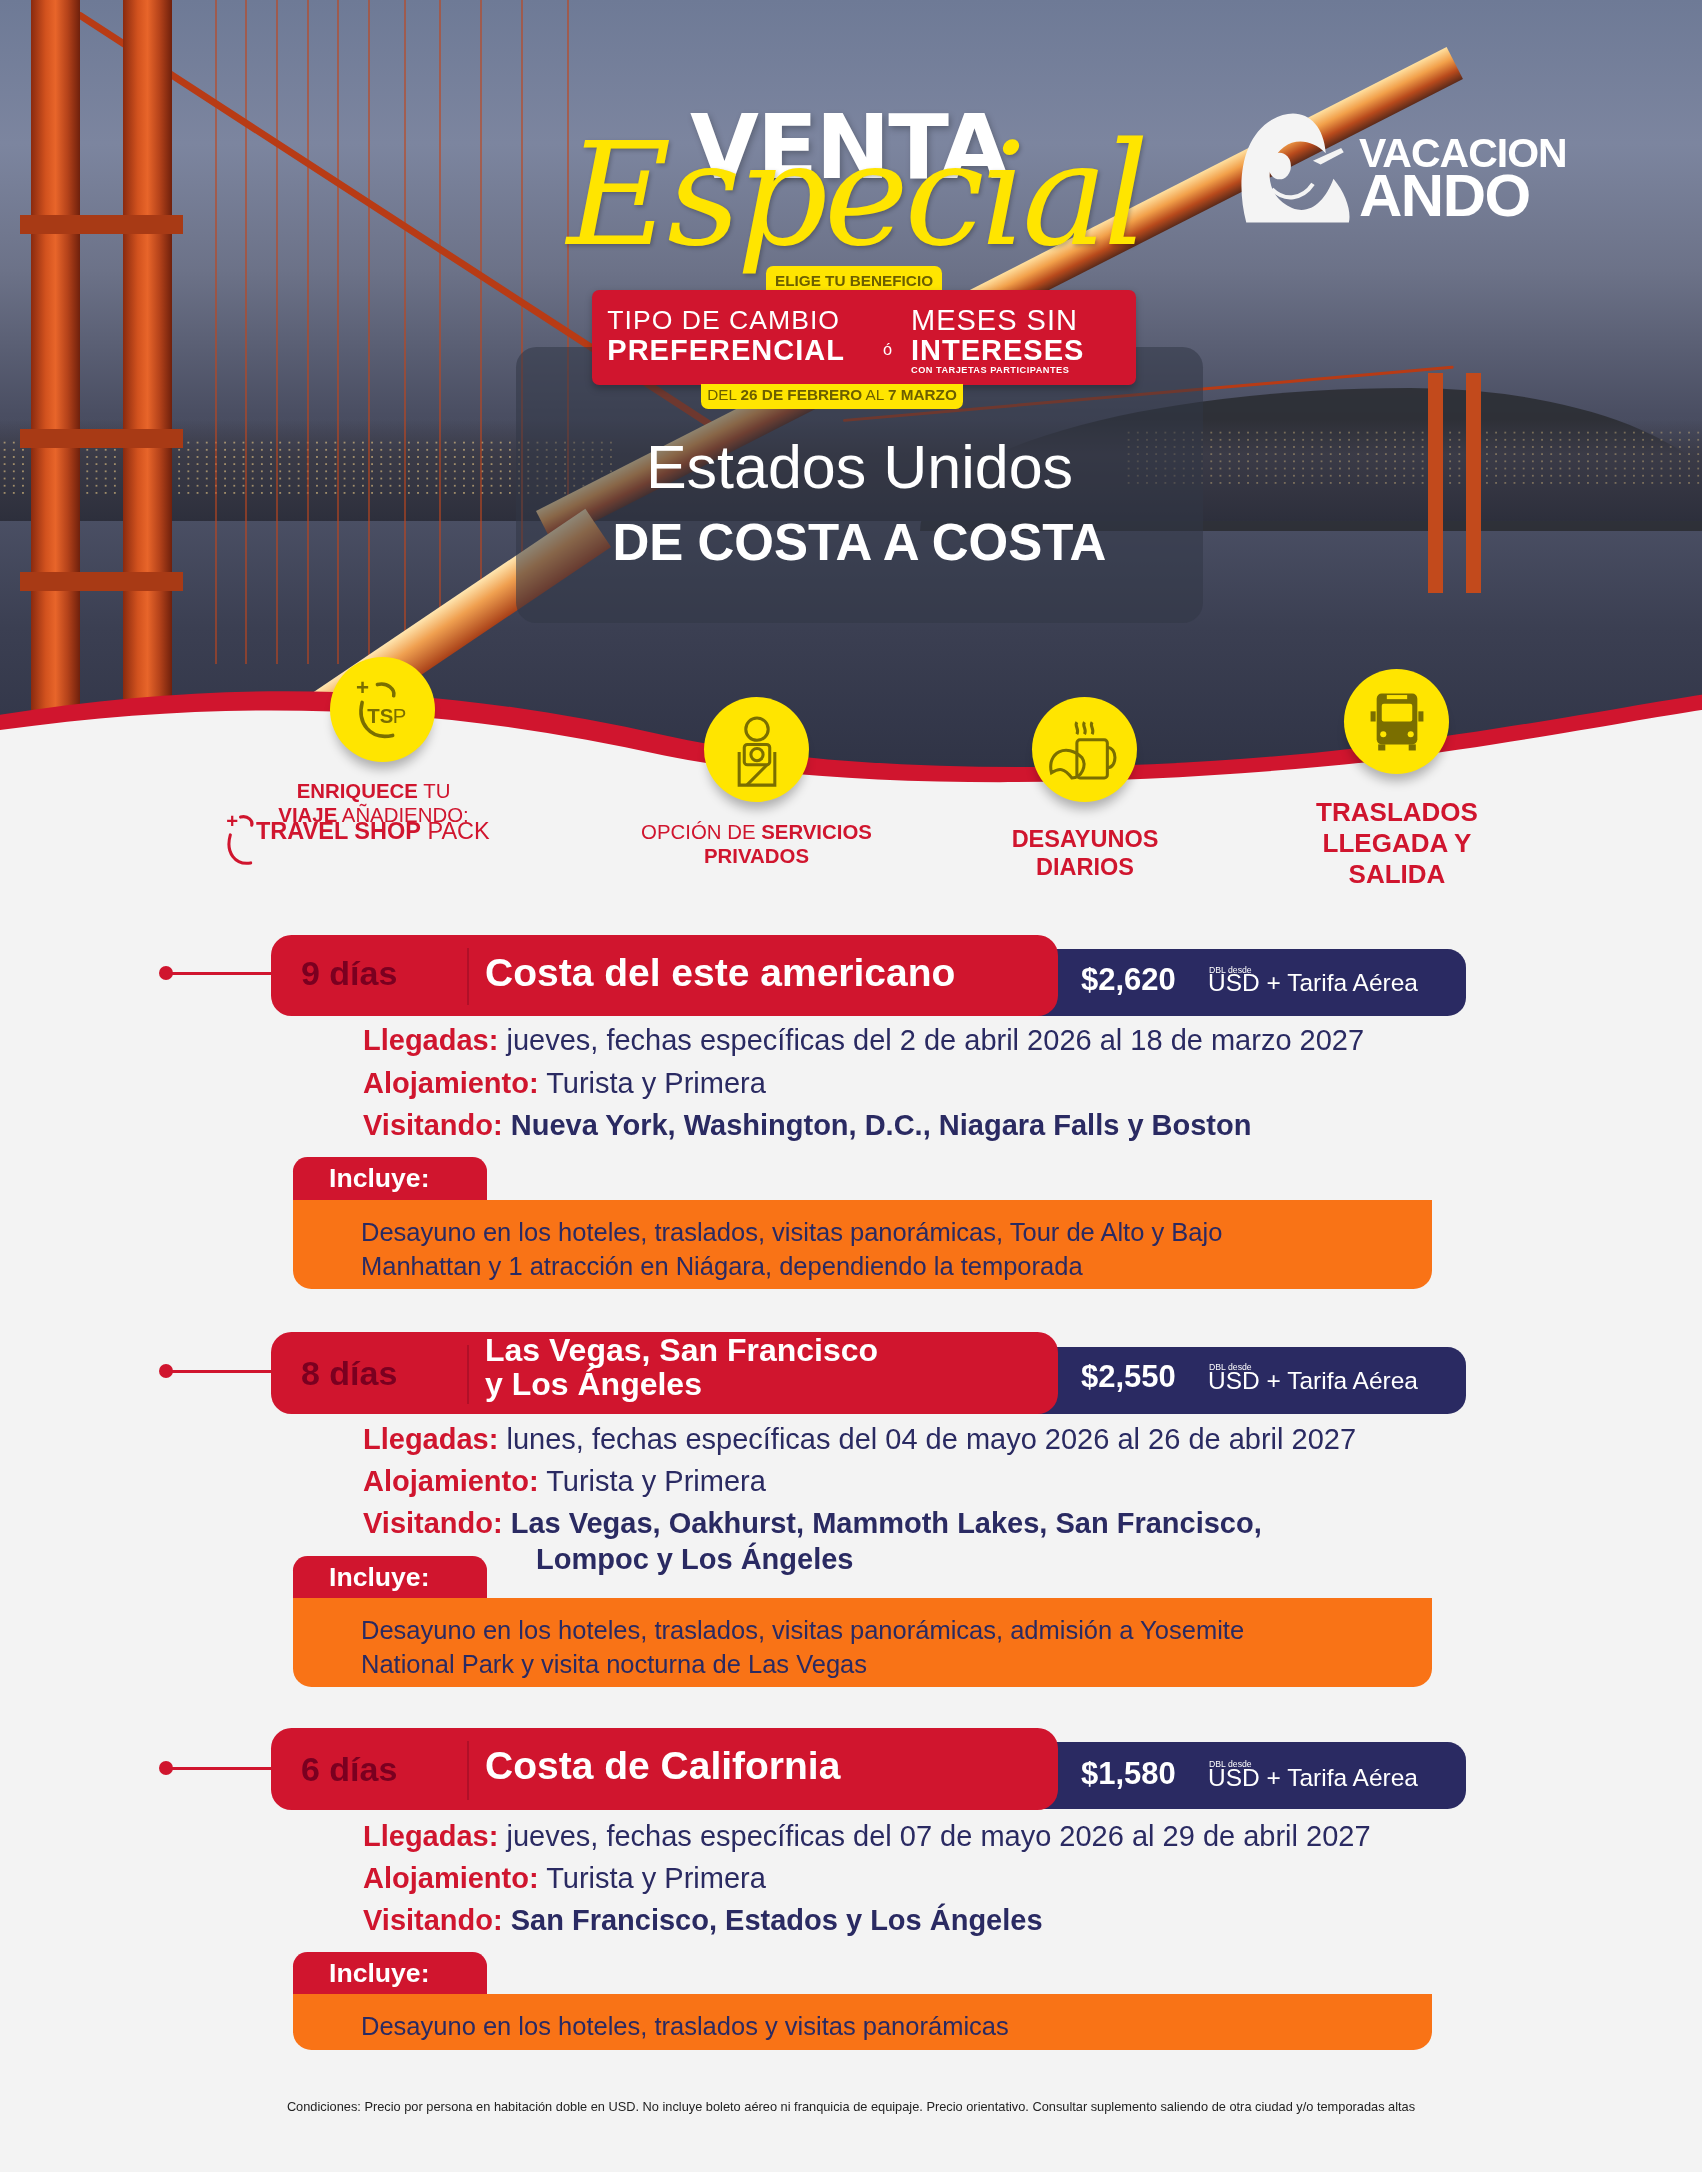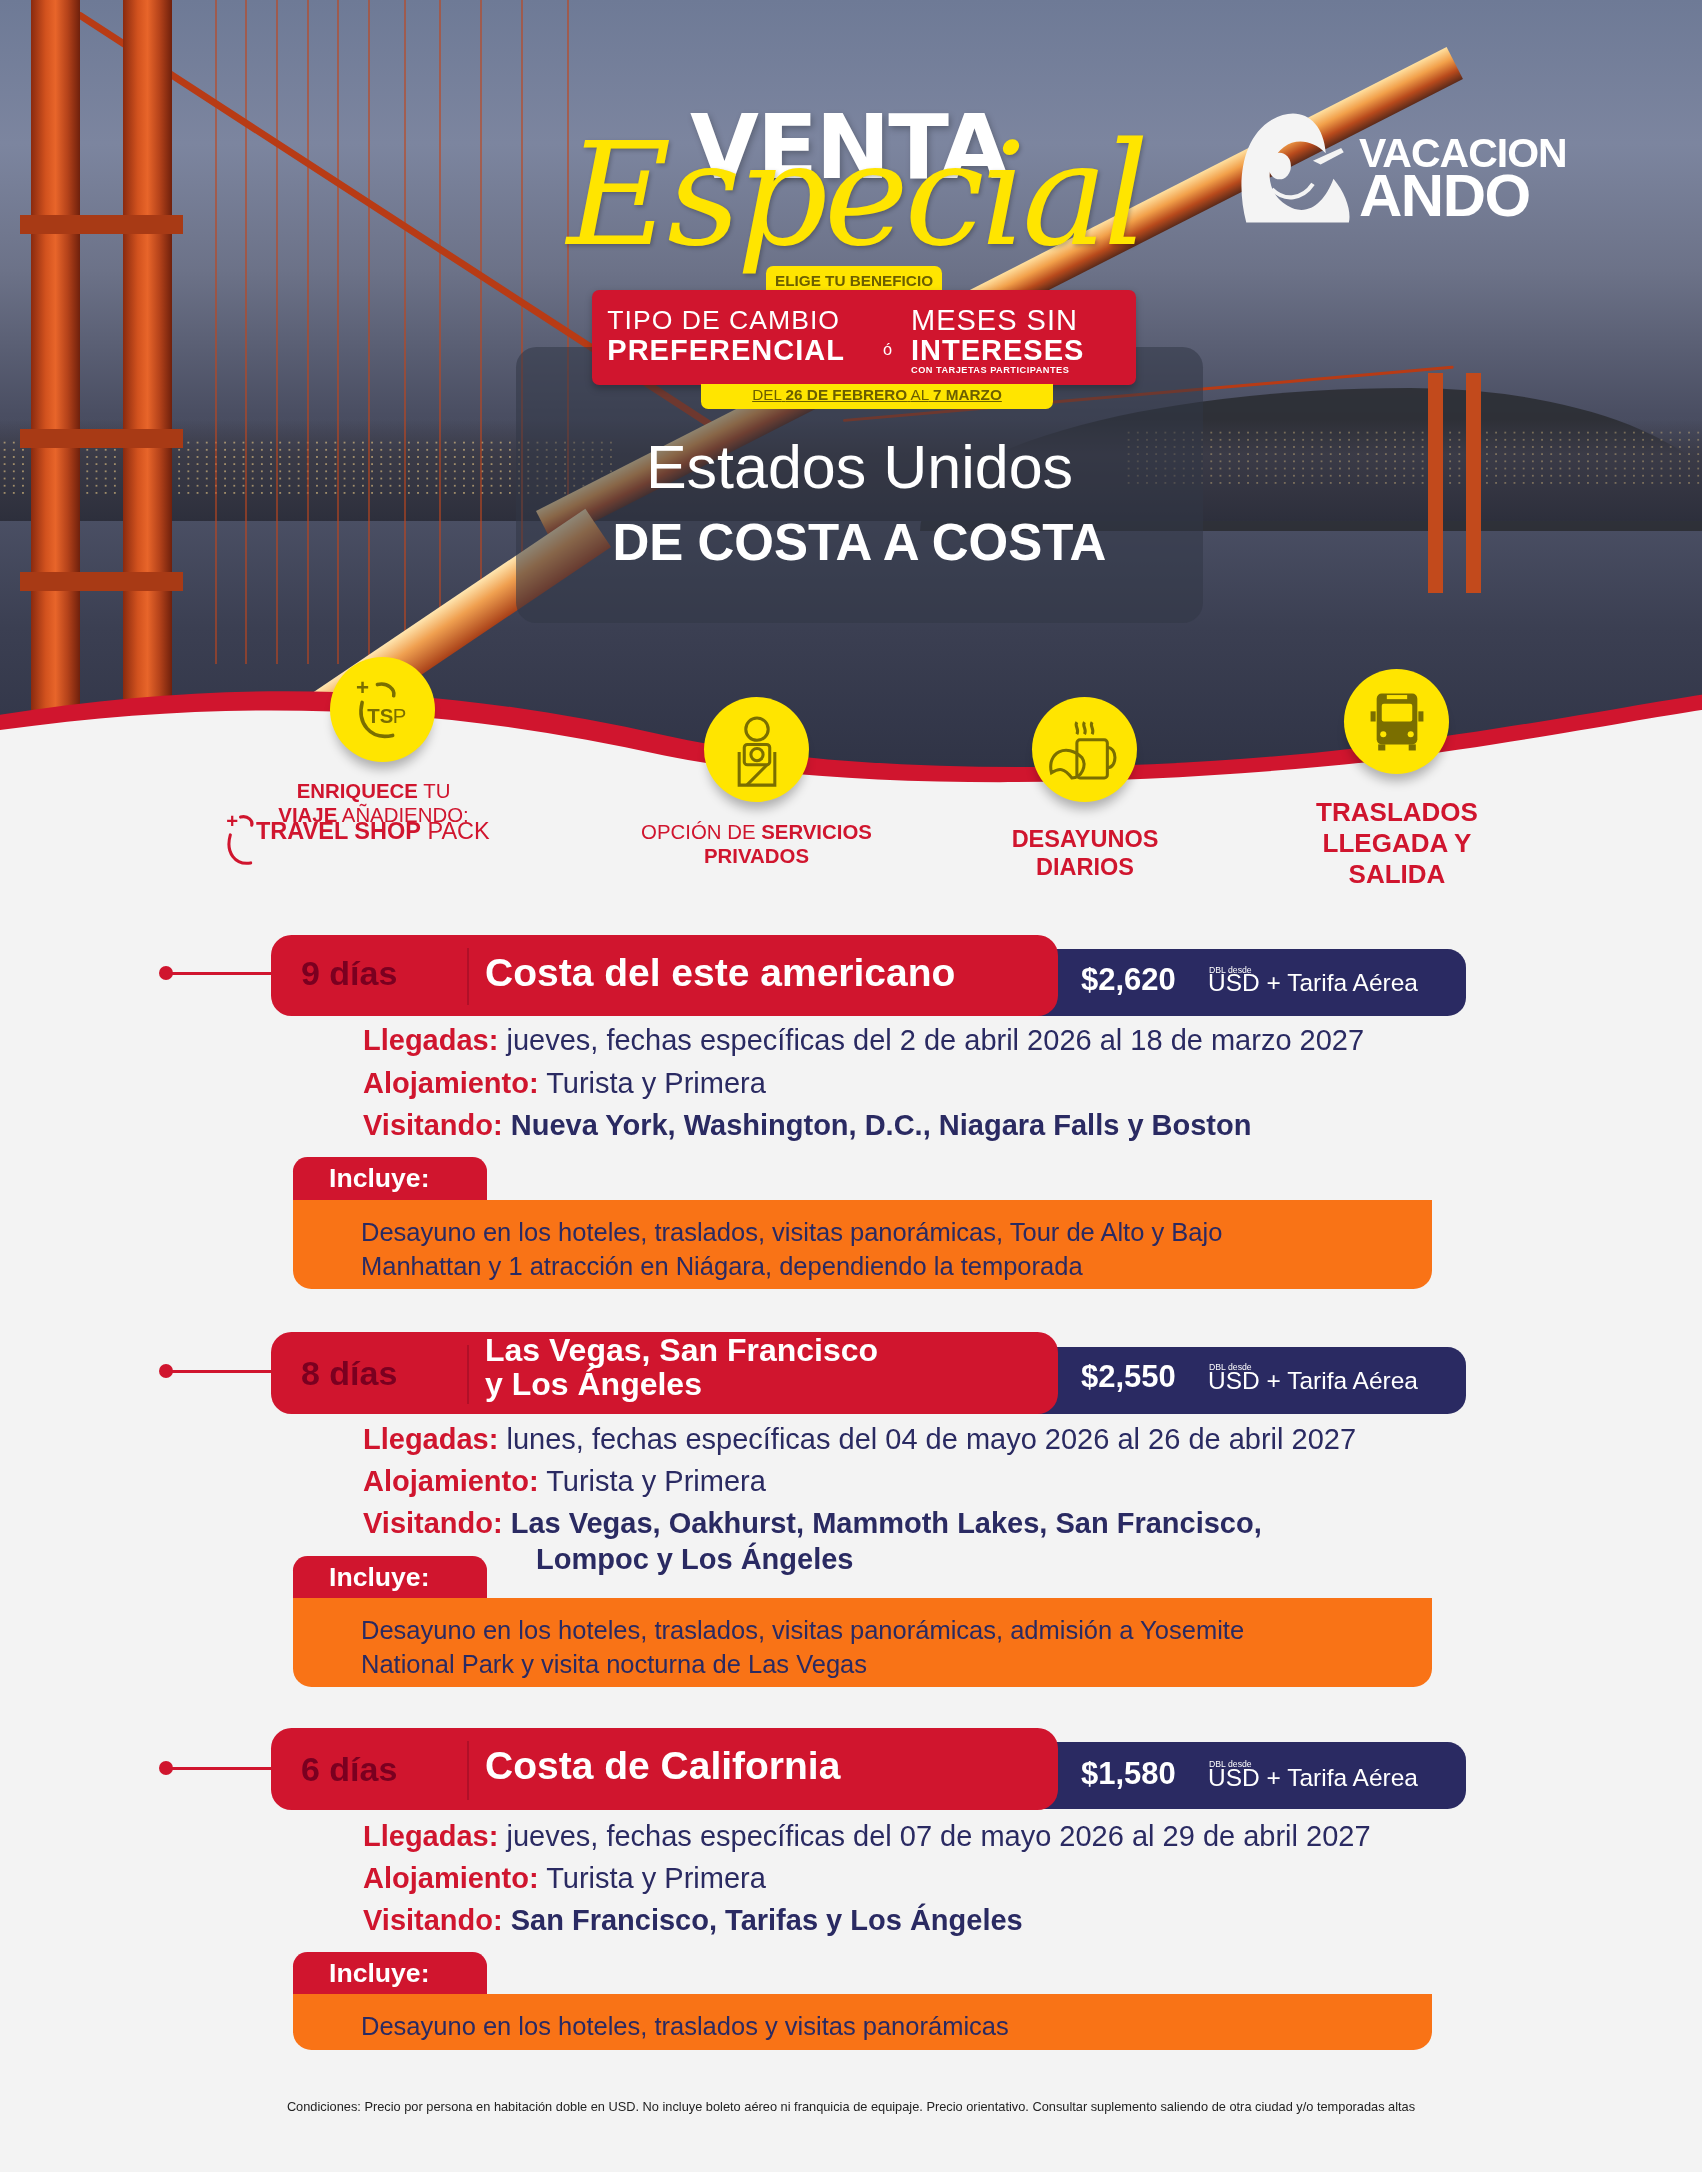--- a/index.html
+++ b/index.html
@@ -49,22 +49,22 @@
   .promo-box { position: absolute; left: 592px; top: 290px; width: 544px; height: 95px; background: #d0152e;
     border-radius: 7.2px; box-shadow: 0 3.1px 7.2px rgba(0,0,0,.25); }
   .promo-l { position: absolute; left: 15.3px; top: 15.3px; color: #fff; text-align: left; }
   .promo-l .t1 { font-size: 26.6px; font-weight: 400; letter-spacing: 1px; line-height: 30px; }
   .promo-l .t2 { font-size: 29px; font-weight: 900; letter-spacing: 1px; line-height: 30px; }
   .promo-o { position: absolute; left: 291px; top: 50px; color: #fff; font-size: 16.3px; }
   .promo-r { position: absolute; left: 319px; top: 15.3px; color: #fff; }
   .promo-r .t1 { font-size: 29px; font-weight: 400; letter-spacing: 1px; line-height: 30px; }
   .promo-r .t2 { font-size: 29px; font-weight: 900; letter-spacing: 1px; line-height: 30px; }
   .promo-r .t3 { font-size: 9.2px; font-weight: 700; letter-spacing: 0.5px; line-height: 11.2px; }
-  .fechas { position: absolute; left: 701px; top: 384px; width: 352px; height: 24.5px; background: #ffe500;
-    border-radius: 0 0 7.2px 7.2px; color: #6b5e00; font-size: 15.3px; font-weight: 400; text-align: center; line-height: 21.5px; text-decoration: underline; }
+  .fechas { position: absolute; left: 701px; top: 384px; width: 262px; height: 24.5px; background: #ffe500;
+    border-radius: 0 0 7.2px 7.2px; color: #6b5e00; font-size: 15.3px; font-weight: 400; text-align: center; line-height: 21.5px; }
   .fechas b { font-weight: 900; }
 
   .dest-panel { position: absolute; left: 516px; top: 347px; width: 687px; height: 276px; background: rgba(50,55,70,.55);
     border-radius: 20.4px; }
   .dest-t1 { position: absolute; left: 516px; top: 432px; width: 687px; text-align: center; color: #fff;
     font-size: 61px; font-weight: 400; }
   .dest-t2 { position: absolute; left: 516px; top: 513px; width: 687px; text-align: center; color: #fff;
     font-size: 51px; font-weight: 700; }
 
   
@@ -308,21 +308,21 @@
   <div class="pill-red" style="top:1728px;width:787px;height:82px"></div>
   <div class="days" style="left:301px;top:1750px">6 días</div>
   <div class="div-line" style="left:467px;top:1741px;height:59px"></div>
   <div class="pkg-title" style="left:485px;top:1746px;font-size:39px">Costa de California</div>
   <div class="price" style="left:1081px;top:1756px">$1,580</div>
   <div class="price-dbl" style="left:1209px;top:1759px">DBL desde</div>
   <div class="price-usd" style="left:1208px;top:1764px">USD + Tarifa Aérea</div>
 
   <div class="row" style="top:1820px"><span class="lbl">Llegadas:</span> <span>jueves, fechas específicas del 07 de mayo 2026 al 29 de abril 2027</span></div>
   <div class="row" style="top:1862px"><span class="lbl">Alojamiento:</span> <span>Turista y Primera</span></div>
-  <div class="row" style="top:1904px"><span class="lbl">Visitando:</span> <span class="val-bold">San Francisco, Tarifas y Los Ángeles</span></div>
+  <div class="row" style="top:1904px"><span class="lbl">Visitando:</span> <span class="val-bold">San Francisco, Estados y Los Ángeles</span></div>
 
   <div class="incl-tab" style="top:1952px">Incluye:</div>
   <div class="incl-box" style="top:1994px;height:56px">
     <div>Desayuno en los hoteles, traslados y visitas panorámicas</div>
   </div>
 </div>
 
 <div class="footer">
   <div>Condiciones: Precio por persona en habitación doble en USD. No incluye boleto aéreo ni franquicia de equipaje. Precio orientativo. Consultar suplemento saliendo de otra ciudad y/o temporadas altas</div>
 </div>

